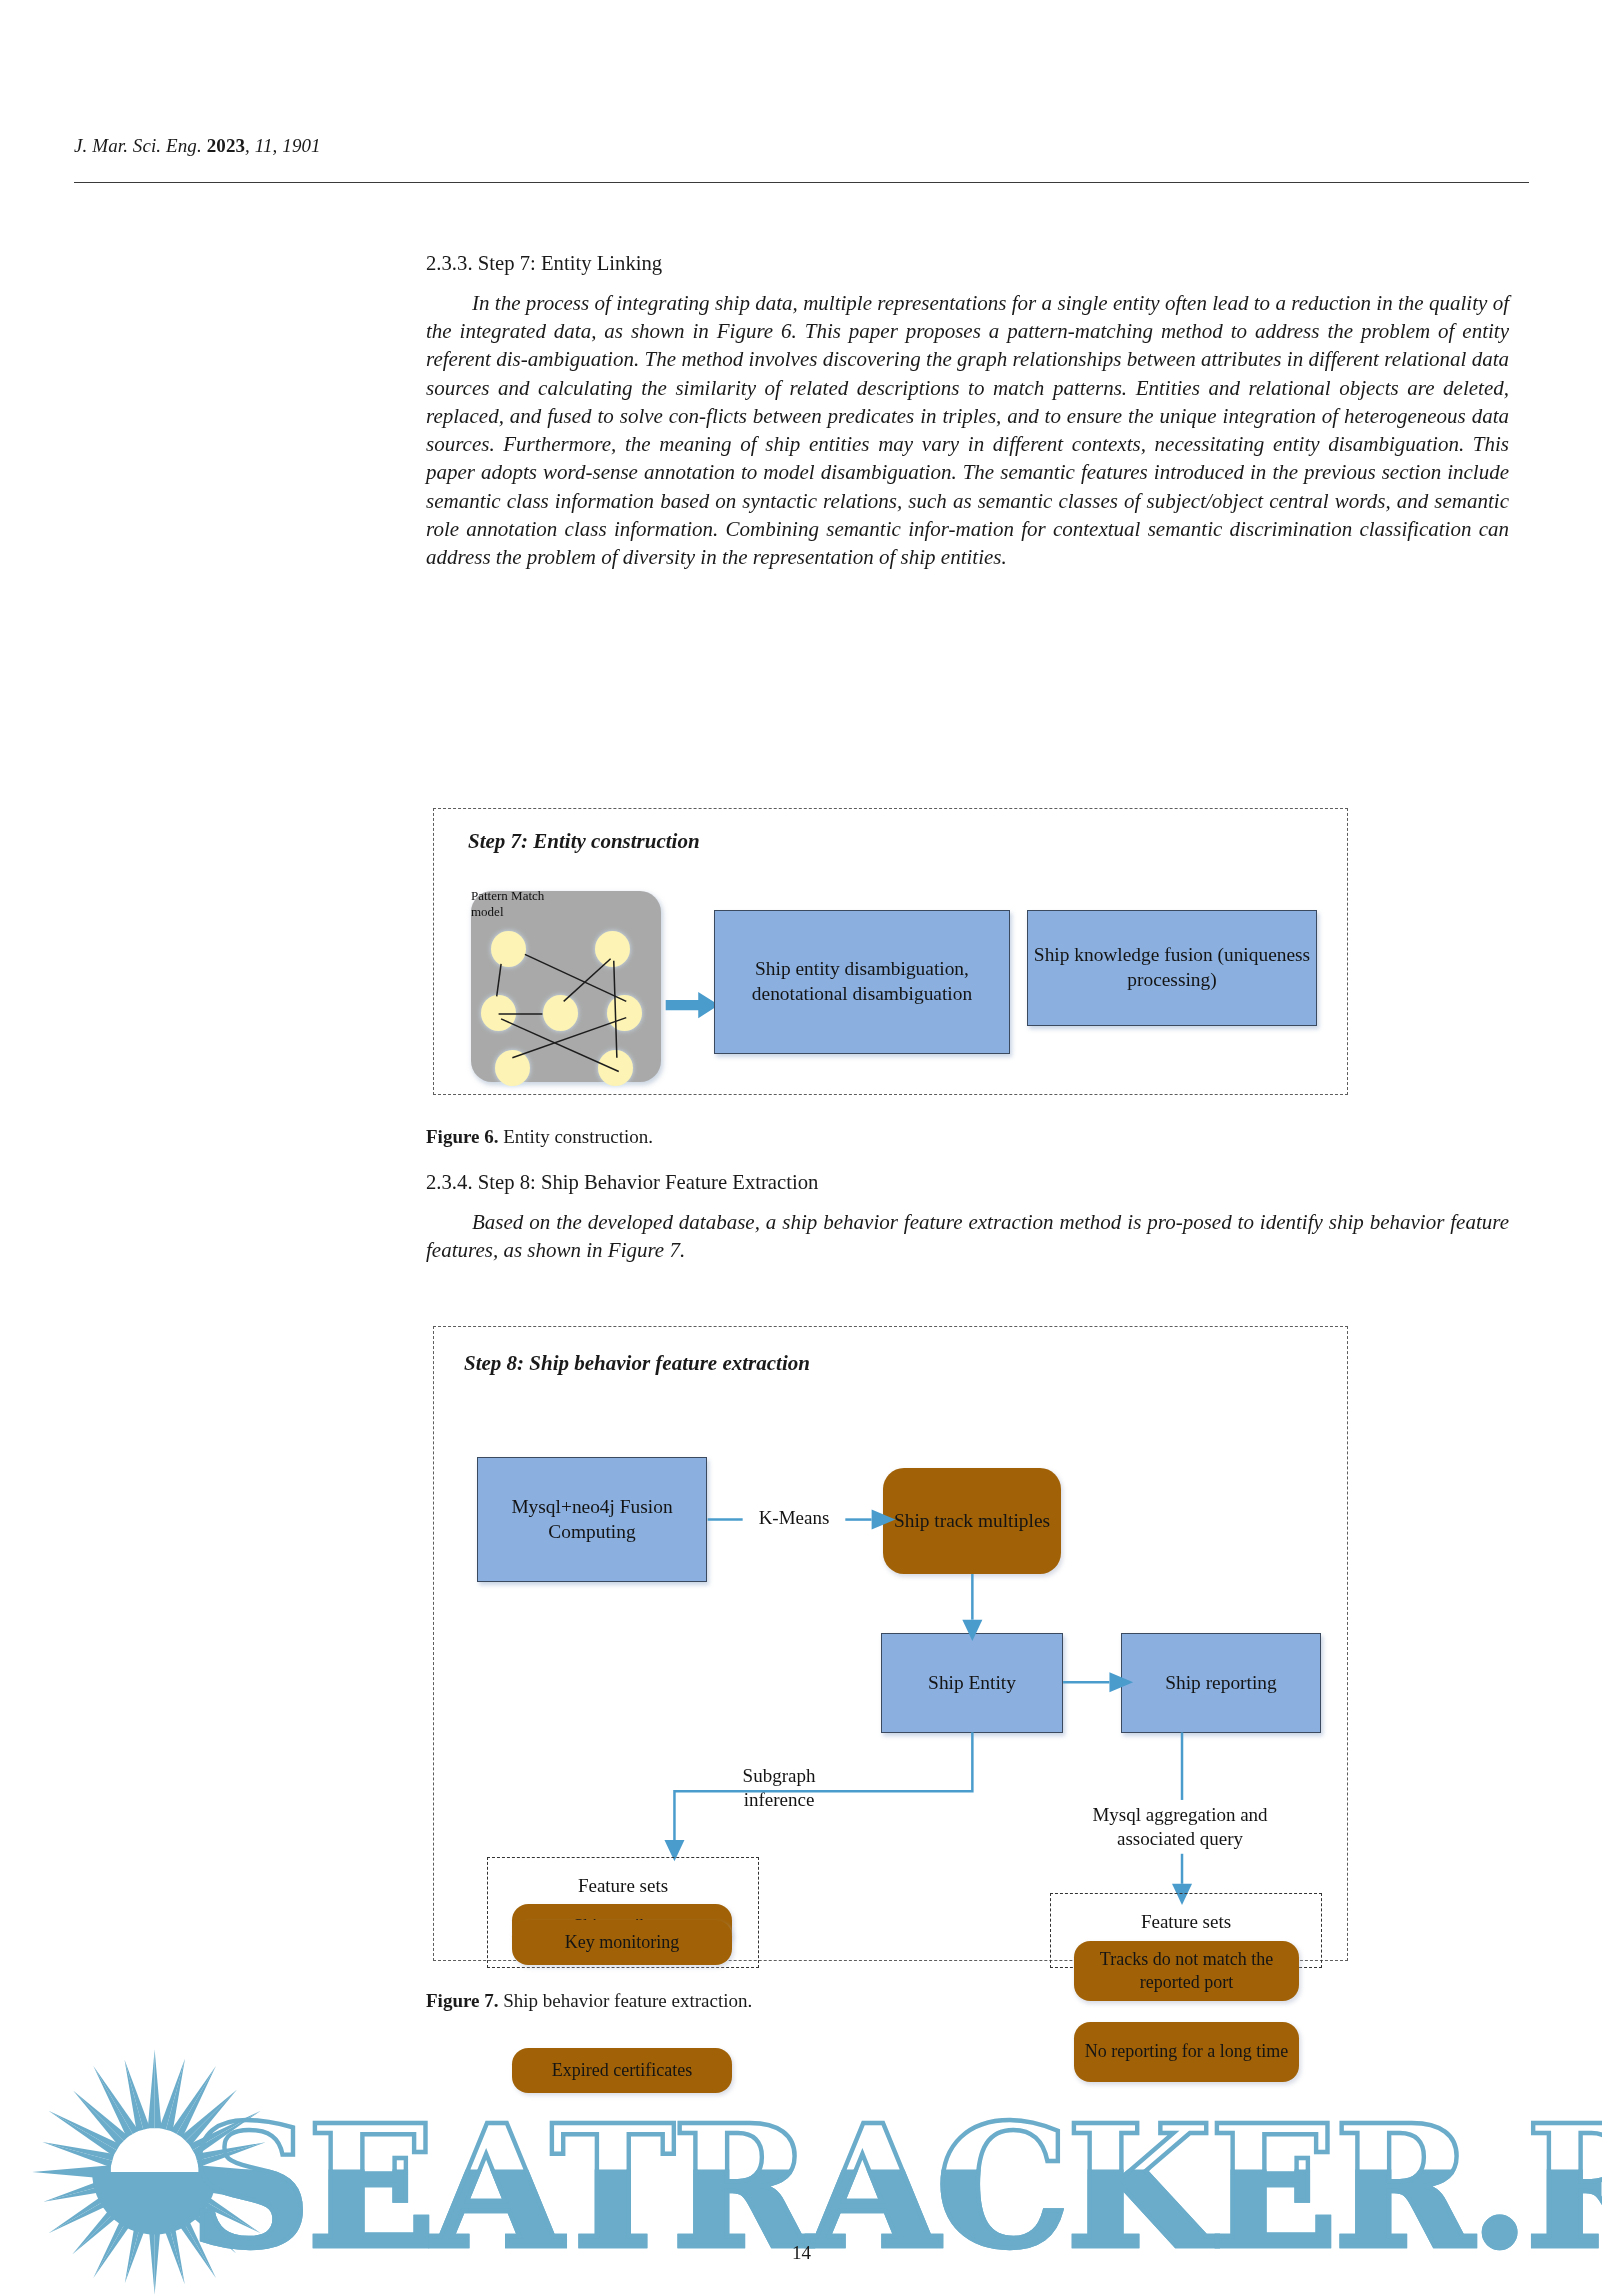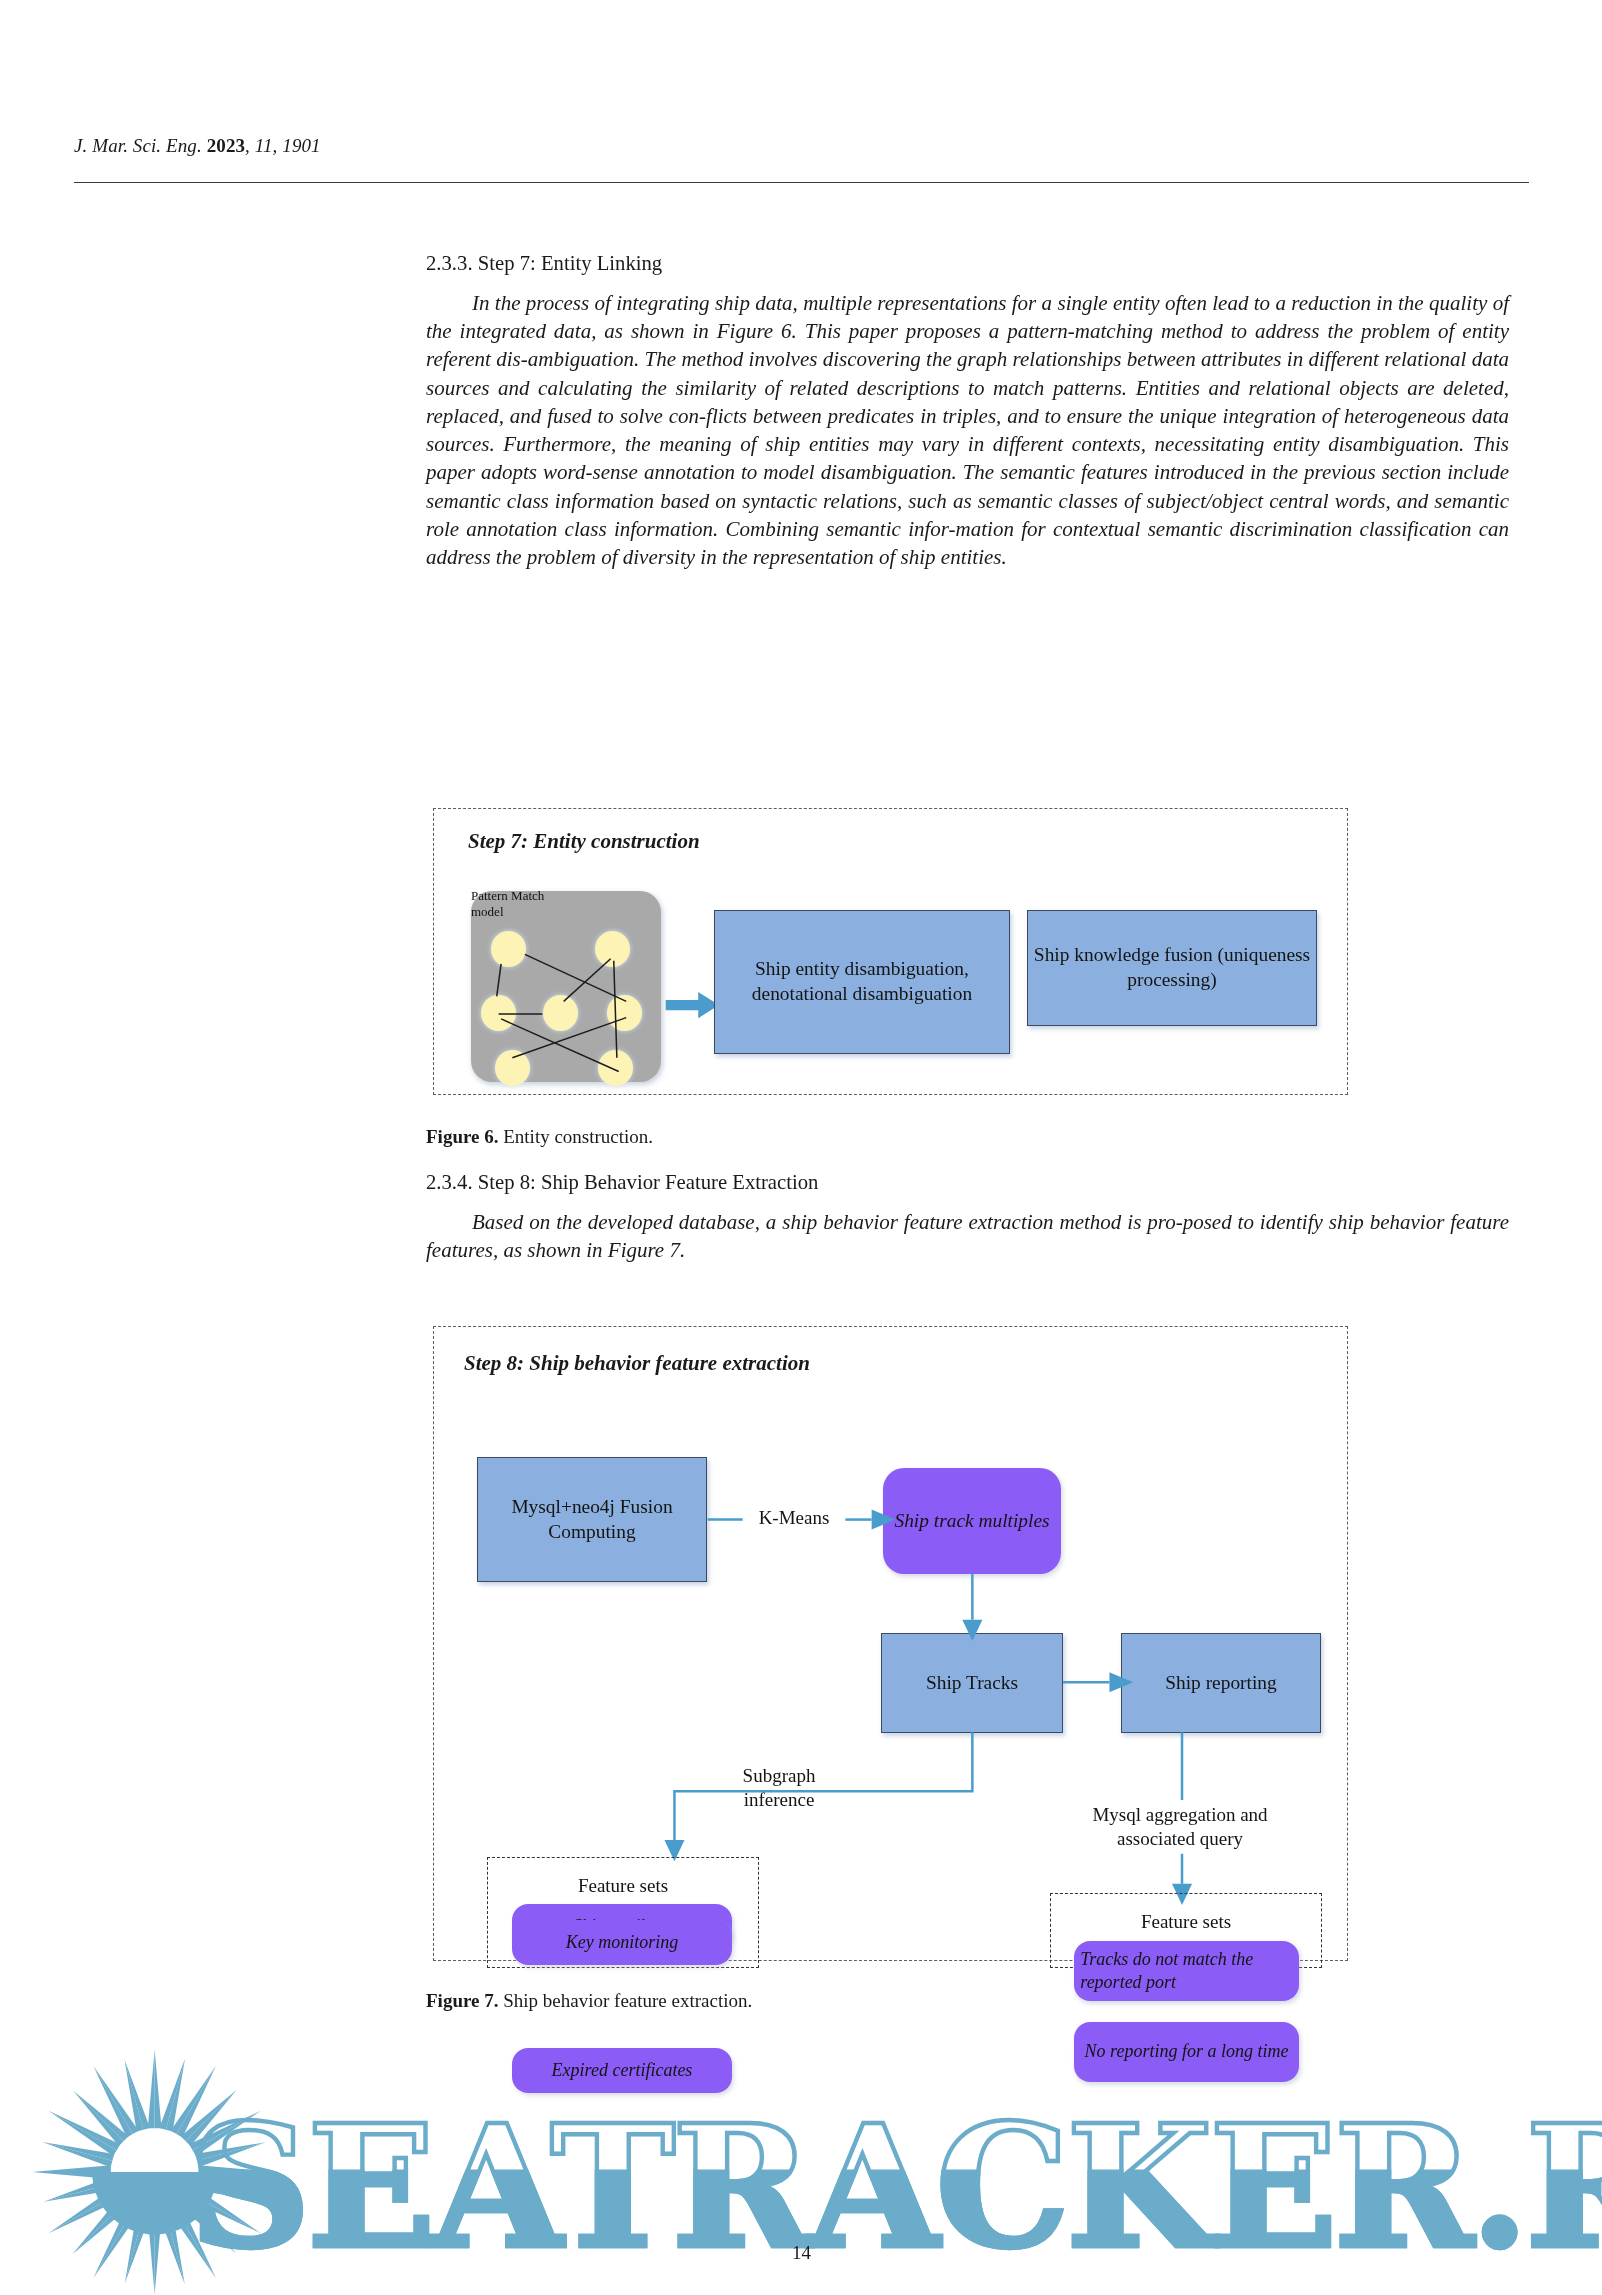--- a/index.html
+++ b/index.html
@@ -92,31 +92,31 @@
     text-align: center;
     font-size: 19.4px;
     line-height: 1.28;
     color: #141414;
     box-shadow: 1.9px 2.5px 4.4px rgba(120,150,190,0.40);
     padding: 2.5px 5px;
   }
   .pill {
     position: absolute;
     box-sizing: border-box;
-    background: #8b5cf6;
+    background: #a16207;
     border-radius: 21px;
     display: flex;
     align-items: center;
     justify-content: center;
+    text-align: center;
     font-size: 19.4px;
     line-height: 1.28;
     color: #141414;
     box-shadow: 1.9px 2.5px 4.4px rgba(170,180,200,0.45);
     padding: 2.5px 6.3px;
-    font-style: italic;
   }
   .pill.sm { border-radius: 16.3px; font-size: 18px; }
 
   .graybox {
     position: absolute;
     background: #a9a9a9;
     border-radius: 21px;
     box-shadow: 1.9px 2.5px 5.6px rgba(150,170,195,0.5);
   }
   .graylabel {
@@ -234,21 +234,21 @@
   <p class="para indent">Based on the developed database, a ship behavior feature extraction method is pro-posed to identify ship behavior feature features, as shown in Figure 7.</p>
 </div>
 
 <div class="figframe" style="left:433px; top:1326px; width:915px; height:635px;"></div>
 <div class="figtitle" style="left:464px; top:1351px;">Step 8: Ship behavior feature extraction</div>
 
 <div class="boxblue" style="left:477px; top:1457px; width:230px; height:125px;">Mysql+neo4j Fusion Computing</div>
 
 <div class="pill" style="left:883px; top:1468px; width:178px; height:106px;">Ship track multiples</div>
 
-<div class="boxblue" style="left:881px; top:1633px; width:182px; height:100px;">Ship Tracks</div>
+<div class="boxblue" style="left:881px; top:1633px; width:182px; height:100px;">Ship Entity</div>
 
 <div class="boxblue" style="left:1121px; top:1633px; width:200px; height:100px;">Ship reporting</div>
 
 <div class="edgelabel" style="left:741px; top:1506px; width:106px;">K-Means</div>
 
 <div class="edgelabel" style="left:710px; top:1764px; width:138px;">
   Subgraph<br>inference
 </div>
 
 <div class="edgelabel" style="left:1055px; top:1803px; width:250px;">

